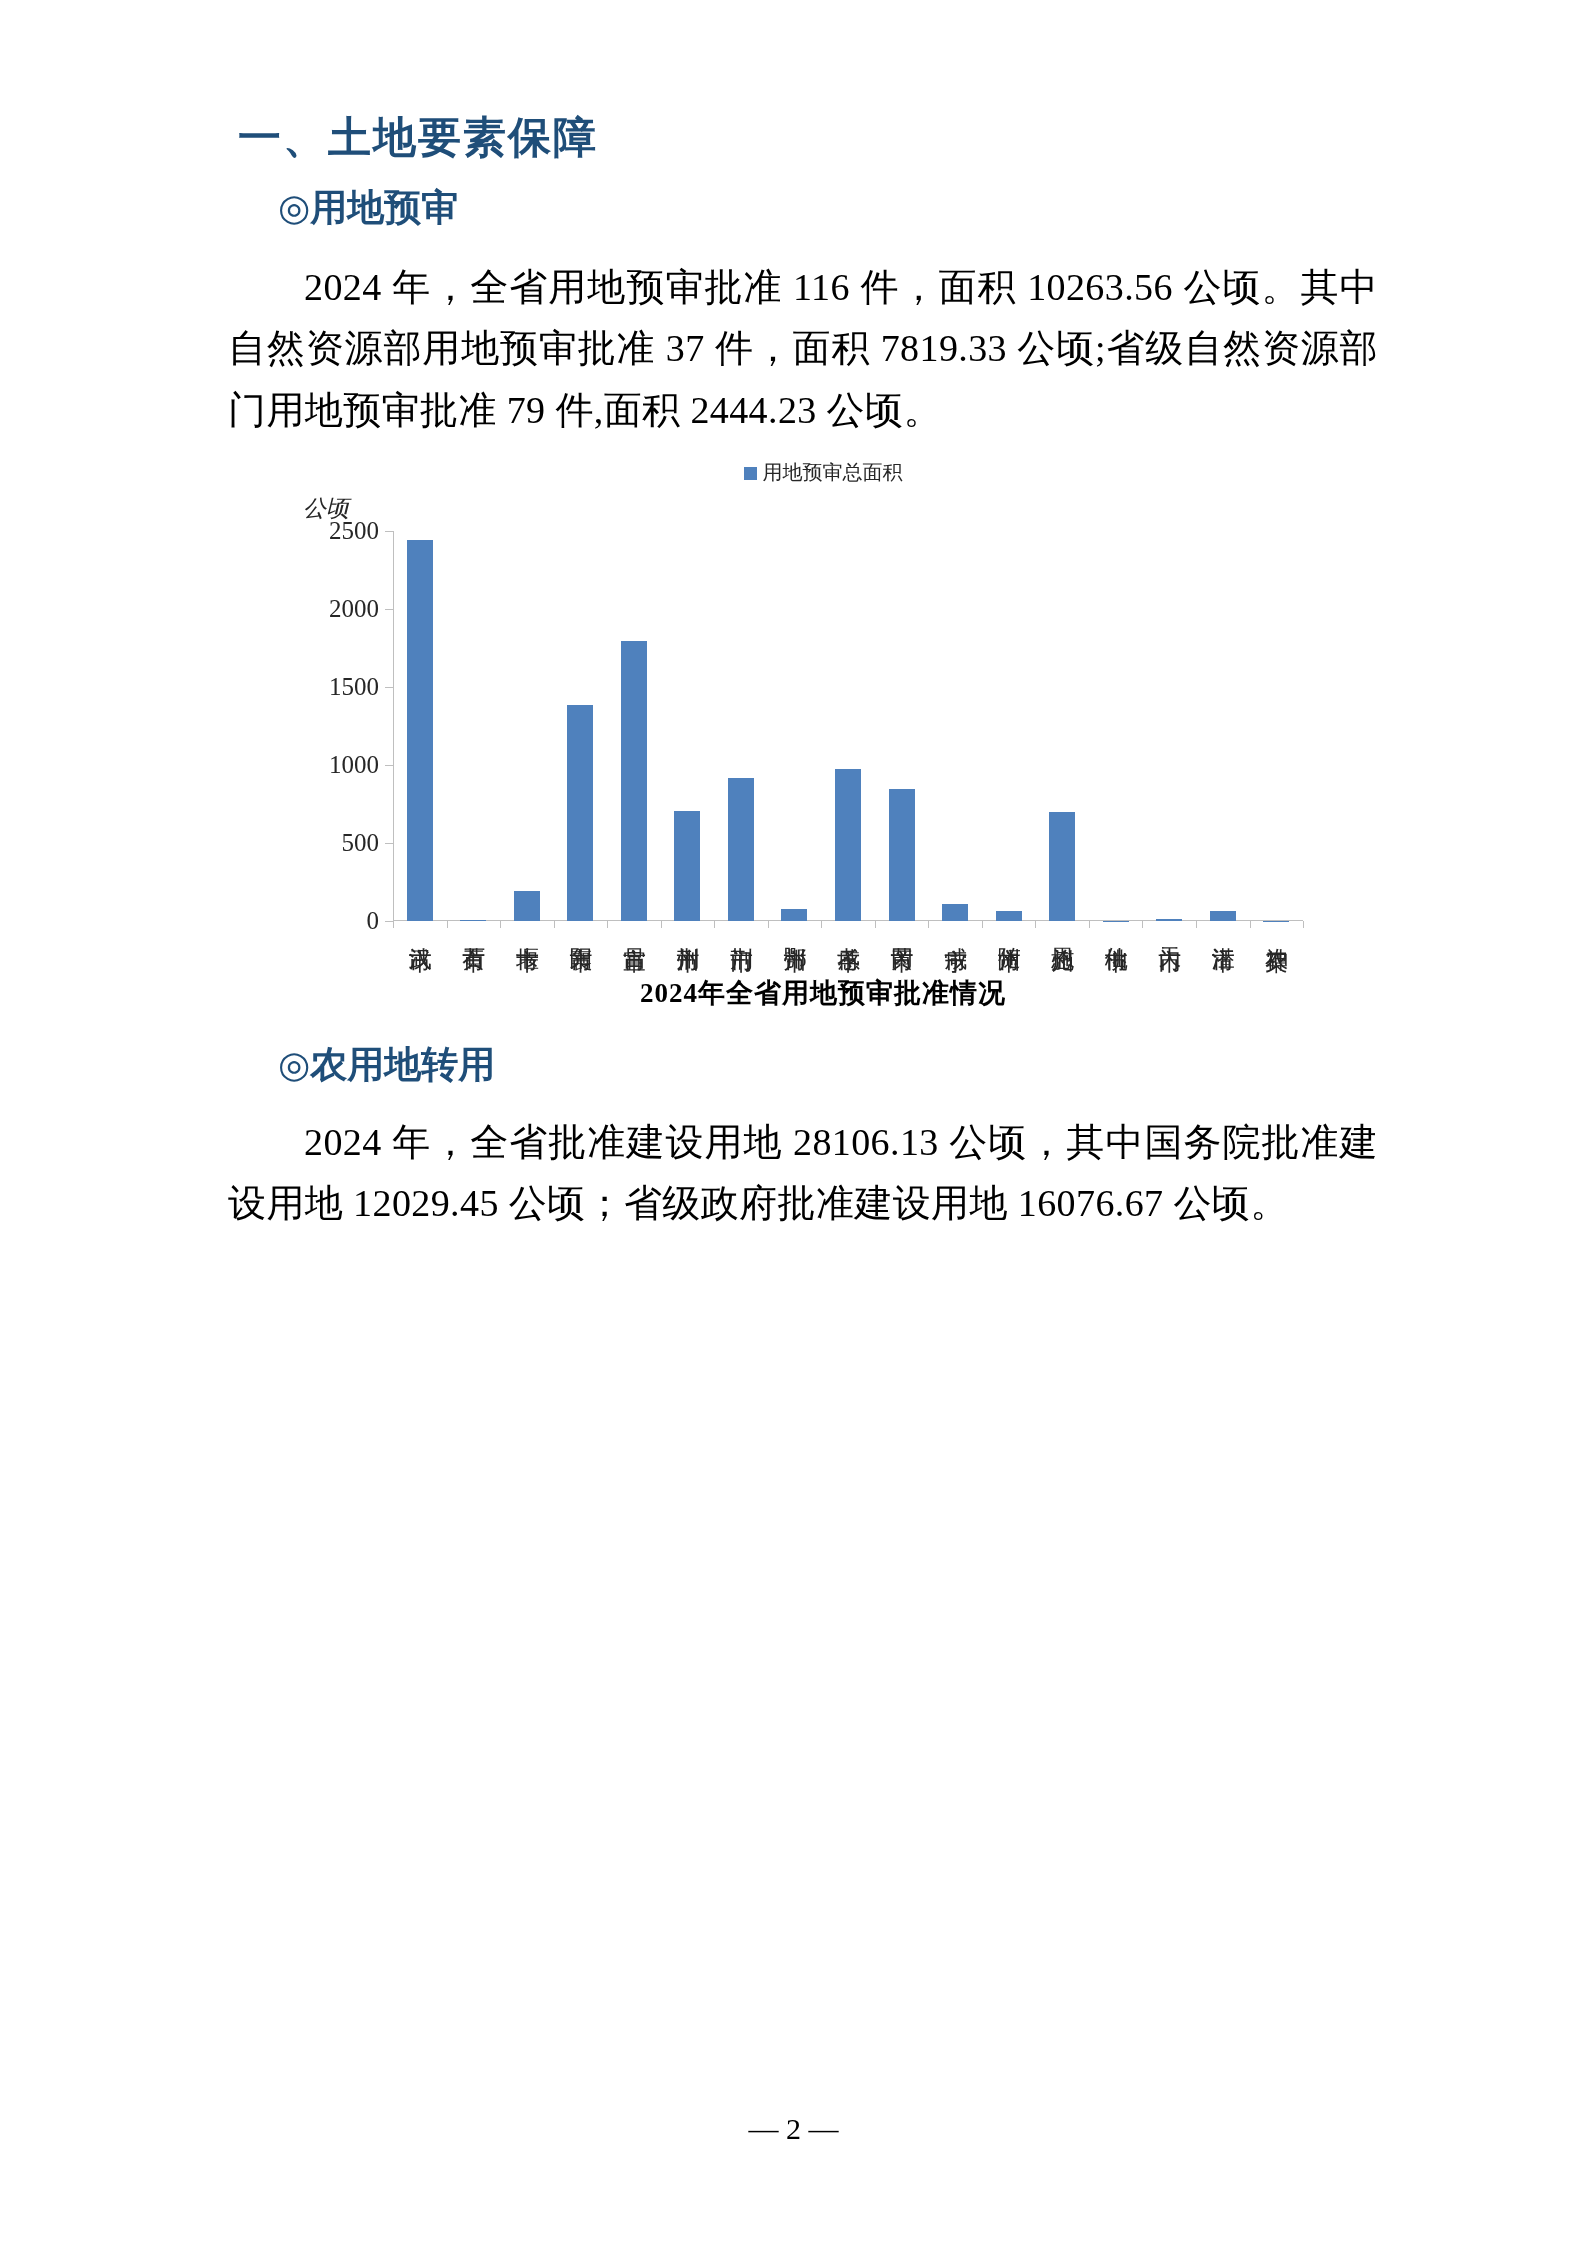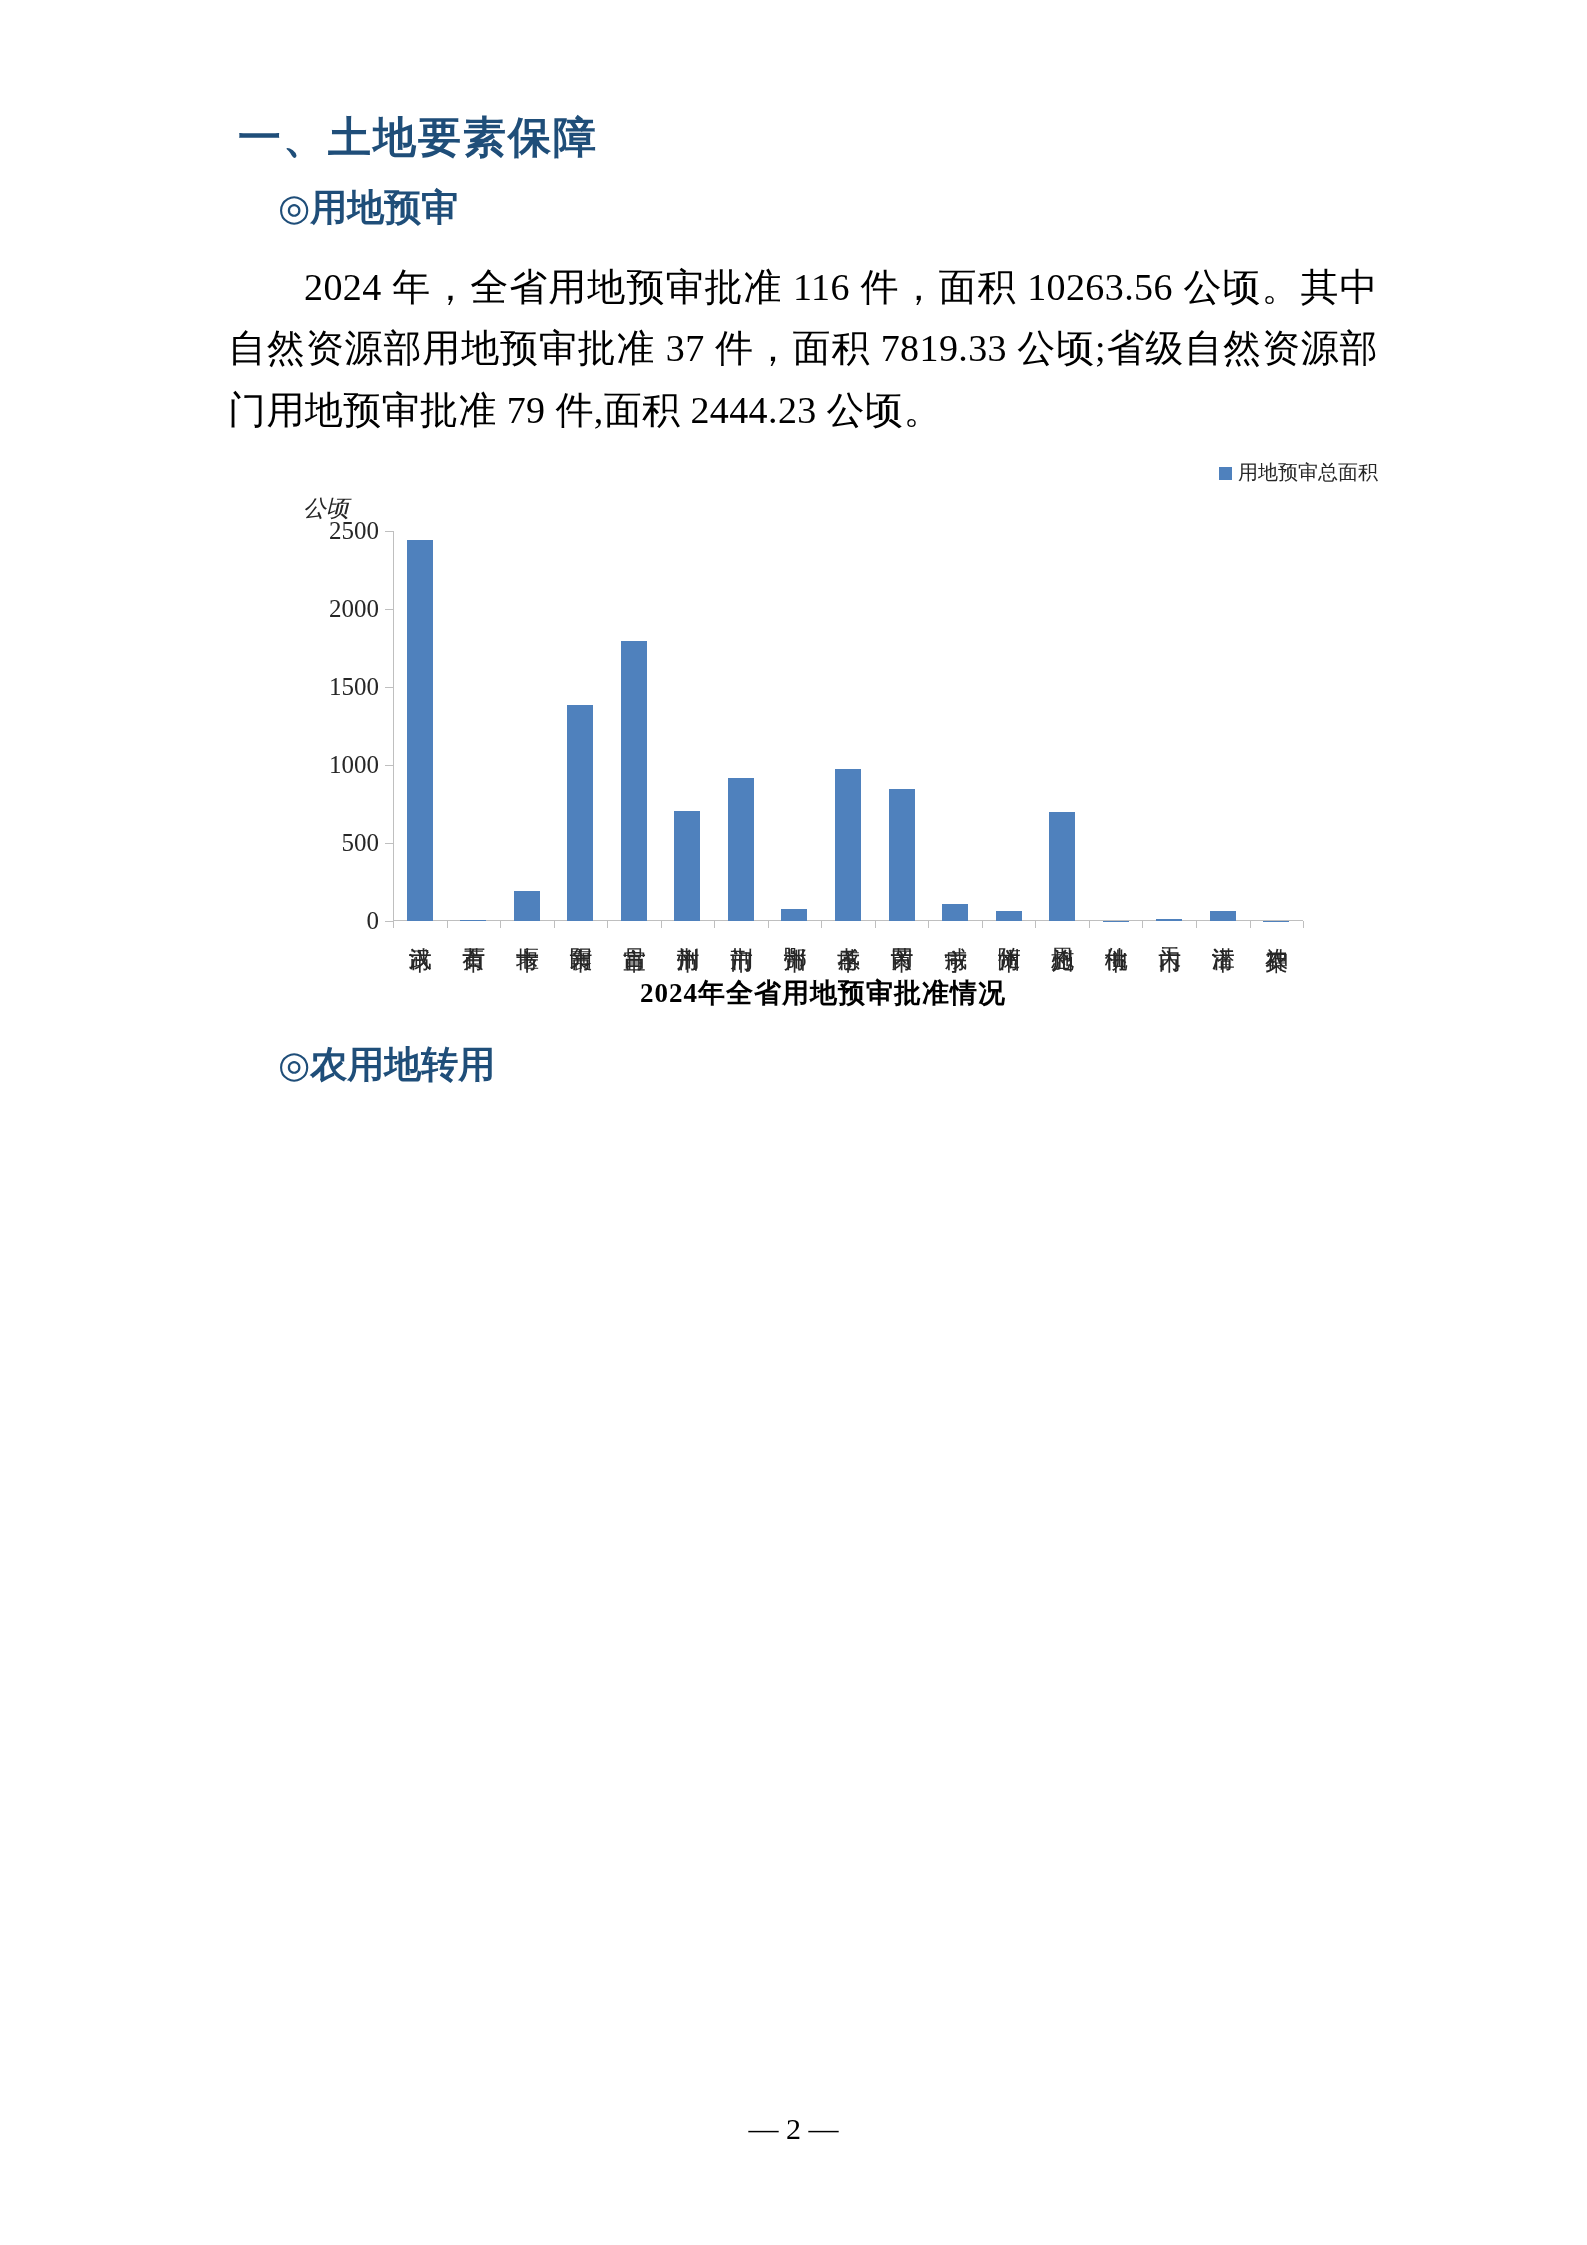--- a/index.html
+++ b/index.html
@@ -64,21 +64,21 @@
   .para.p2 { padding-top: 24px; }
   .para.p3 { padding-top: 18px; }
 
   
   .figure {
     position: relative;
     width: 1150px;
     padding-top: 18px;
   }
   .chart-legend {
-    text-align: right;
+    text-align: center;
     font-size: 20px;
     font-family: "Liberation Serif", serif;
     color: #262626;
     height: 30px;
     margin-left: 40px;
   }
   .legend-swatch {
     display: inline-block;
     width: 13px;
     height: 13px;
@@ -374,19 +374,20 @@
               <div class="xlabel">神农架</div>
             </div>
           </div>
       </div>
 
       <div class="fig-caption">2024年全省用地预审批准情况</div>
     </div>
 
     <h2 class="h2 second">◎农用地转用</h2>
 
+    <p class="para p2">2024 年，全省批准建设用地 28106.13 公顷，其中国务院批准建设用地 12029.45 公顷；省级政府批准建设用地 16076.67 公顷。</p>
 
 
   </div>
 
   <div class="footer">— 2 —</div>
 
 </div>
 
 </body></html>

